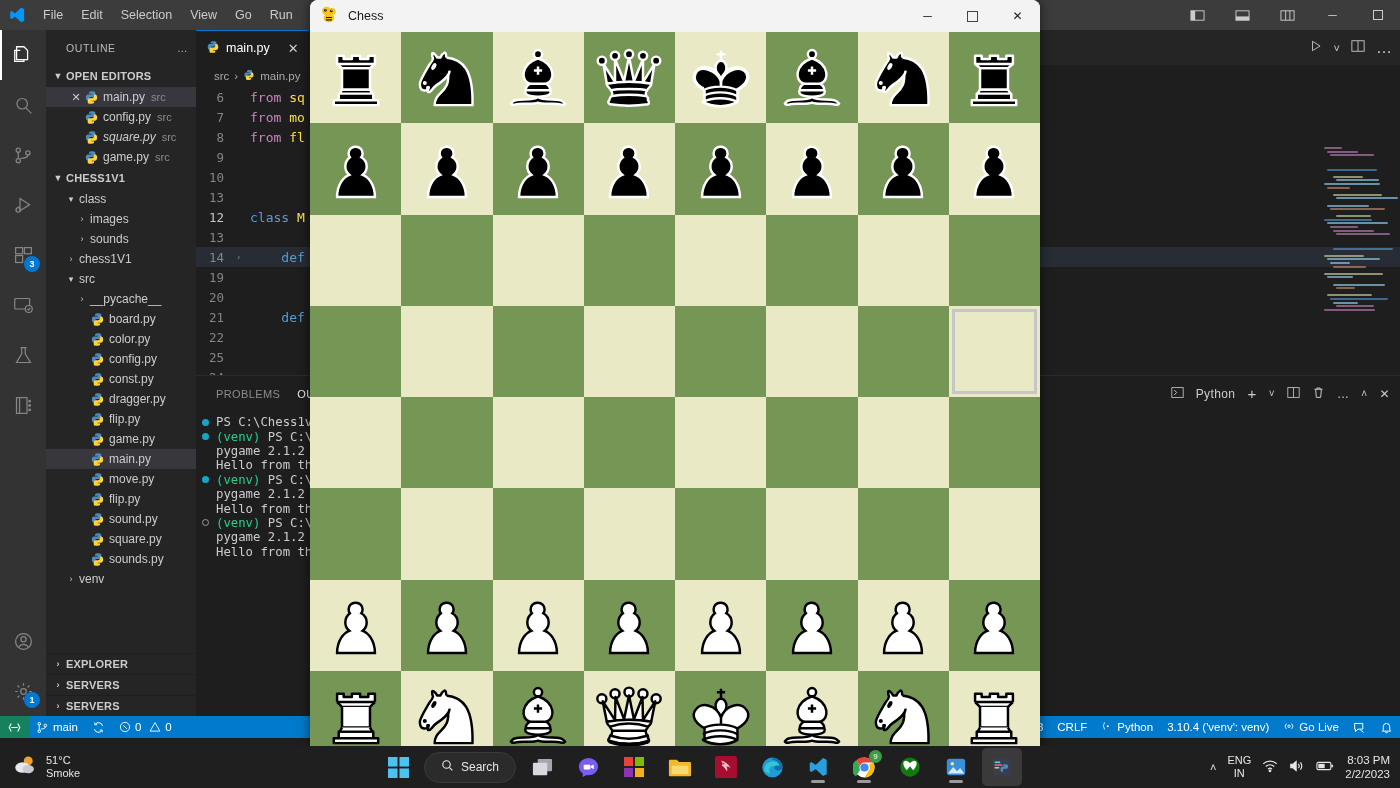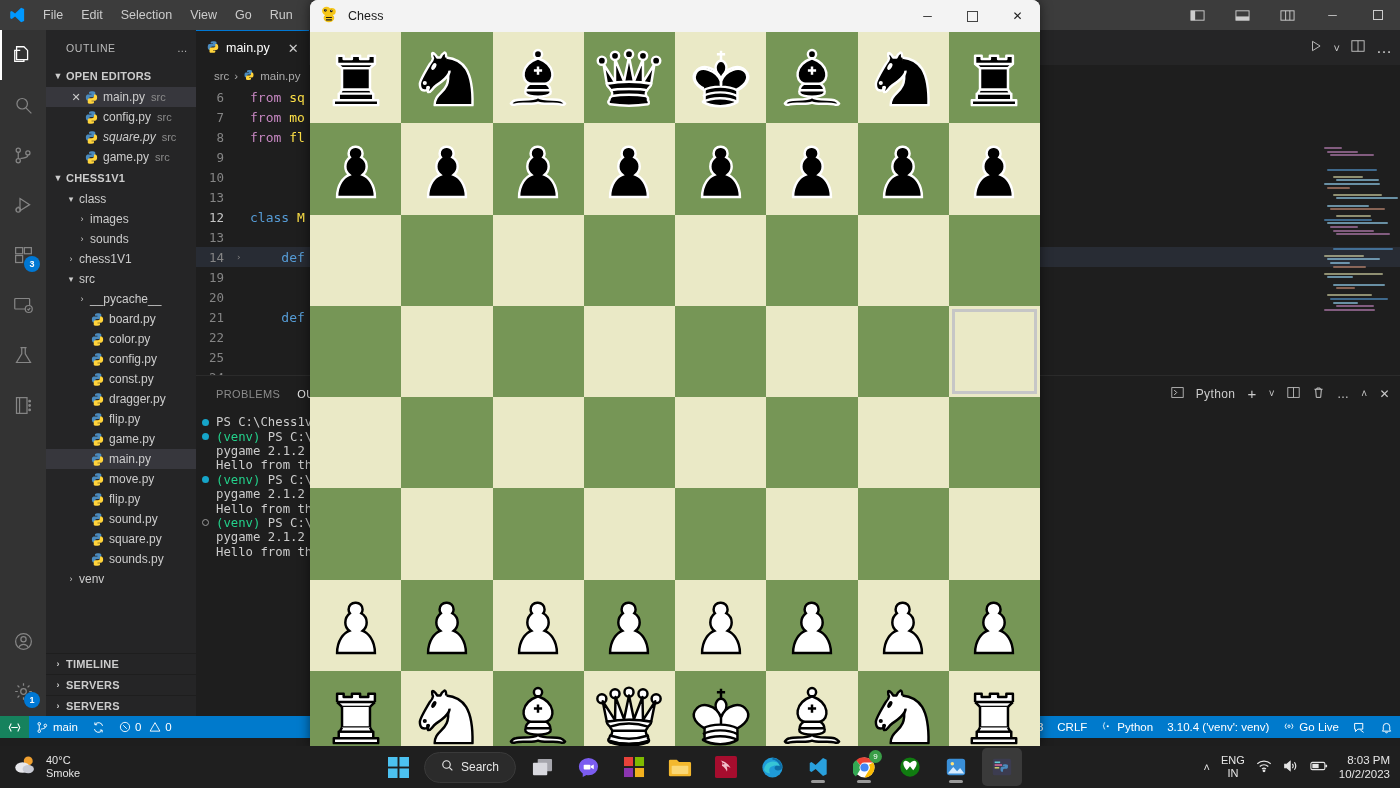--- a/index.html
+++ b/index.html
@@ -531,21 +531,21 @@
           <div class="tree-row">
             <span style="width:17px;flex:none;"></span>
             <span class="chev">›</span>
             <span>venv</span>
           </div>
         </div>
 
       <div class="sb-bottom-sections" id="sb-bottom">
           <div class="sb-section">
             <span class="chev">›</span>
-            <span>TIMELINE</span>
+            <span>EXPLORER</span>
           </div>
           <div class="sb-section">
             <span class="chev">›</span>
             <span>SERVERS</span>
           </div>
           <div class="sb-section">
             <span class="chev">›</span>
             <span>SERVERS</span>
           </div>
         </div>
@@ -1085,21 +1085,21 @@
   <div class="taskbar">
     <div class="weather">
       <span>
         <svg width="26" height="22" viewBox="0 0 32 26">
           <circle cx="20" cy="8" r="5.5" fill="#f0a030"></circle>
           <ellipse cx="13" cy="16" rx="9" ry="6.5" fill="#e8e8ec"></ellipse>
           <ellipse cx="20" cy="18" rx="7" ry="5" fill="#c9cbd4"></ellipse>
         </svg>
       </span>
       <div>
-        <div class="wt">40°C</div>
+        <div class="wt">51°C</div>
         <div class="wt">Smoke</div>
       </div>
     </div>
 
     <div class="tb-center">
       <div class="tb-btn">
         <svg width="21" height="21" viewBox="0 0 22 22">
           <rect x="0" y="0" width="10" height="10" fill="#4cc2f1"></rect>
           <rect x="12" y="0" width="10" height="10" fill="#4cc2f1"></rect>
           <rect x="0" y="12" width="10" height="10" fill="#4cc2f1"></rect>
@@ -1218,18 +1218,18 @@
       </span>
       <span>
         <svg width="18" height="12" viewBox="0 0 20 12" fill="none" stroke="#e6e6e6" stroke-width="1.2">
             <rect x="1" y="2" width="15.5" height="8" rx="1.6"></rect>
             <rect x="2.6" y="3.6" width="7" height="4.8" fill="#e6e6e6" stroke="none"></rect>
             <path d="M18 4.6v2.8" stroke-width="2"></path>
           </svg>
       </span>
       <div class="tb-clock">
         <div>8:03 PM</div>
-        <div>10/2/2023</div>
+        <div>2/2/2023</div>
       </div>
     </div>
   </div>
 
 </div>
 
 </body></html>

